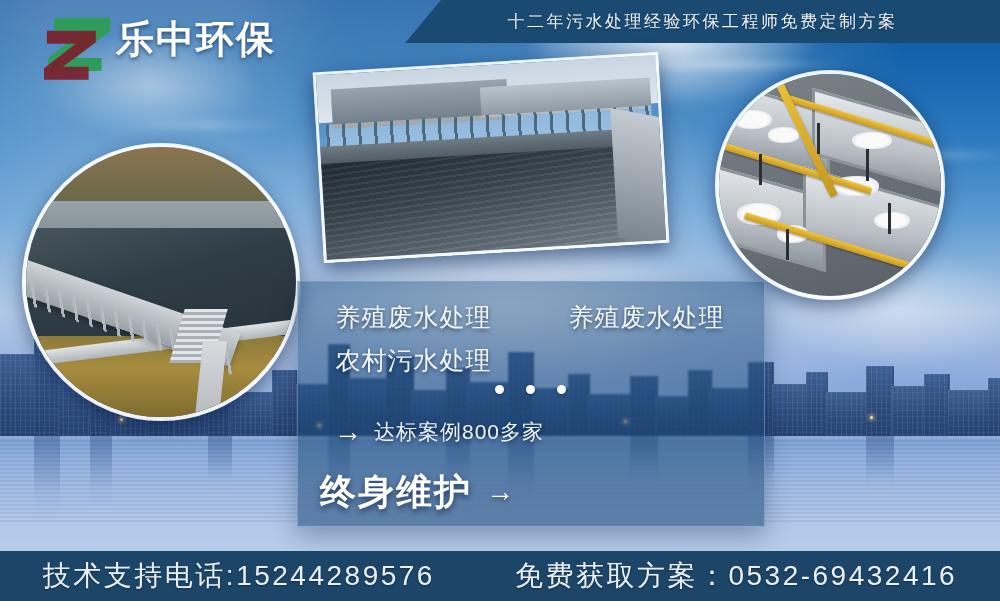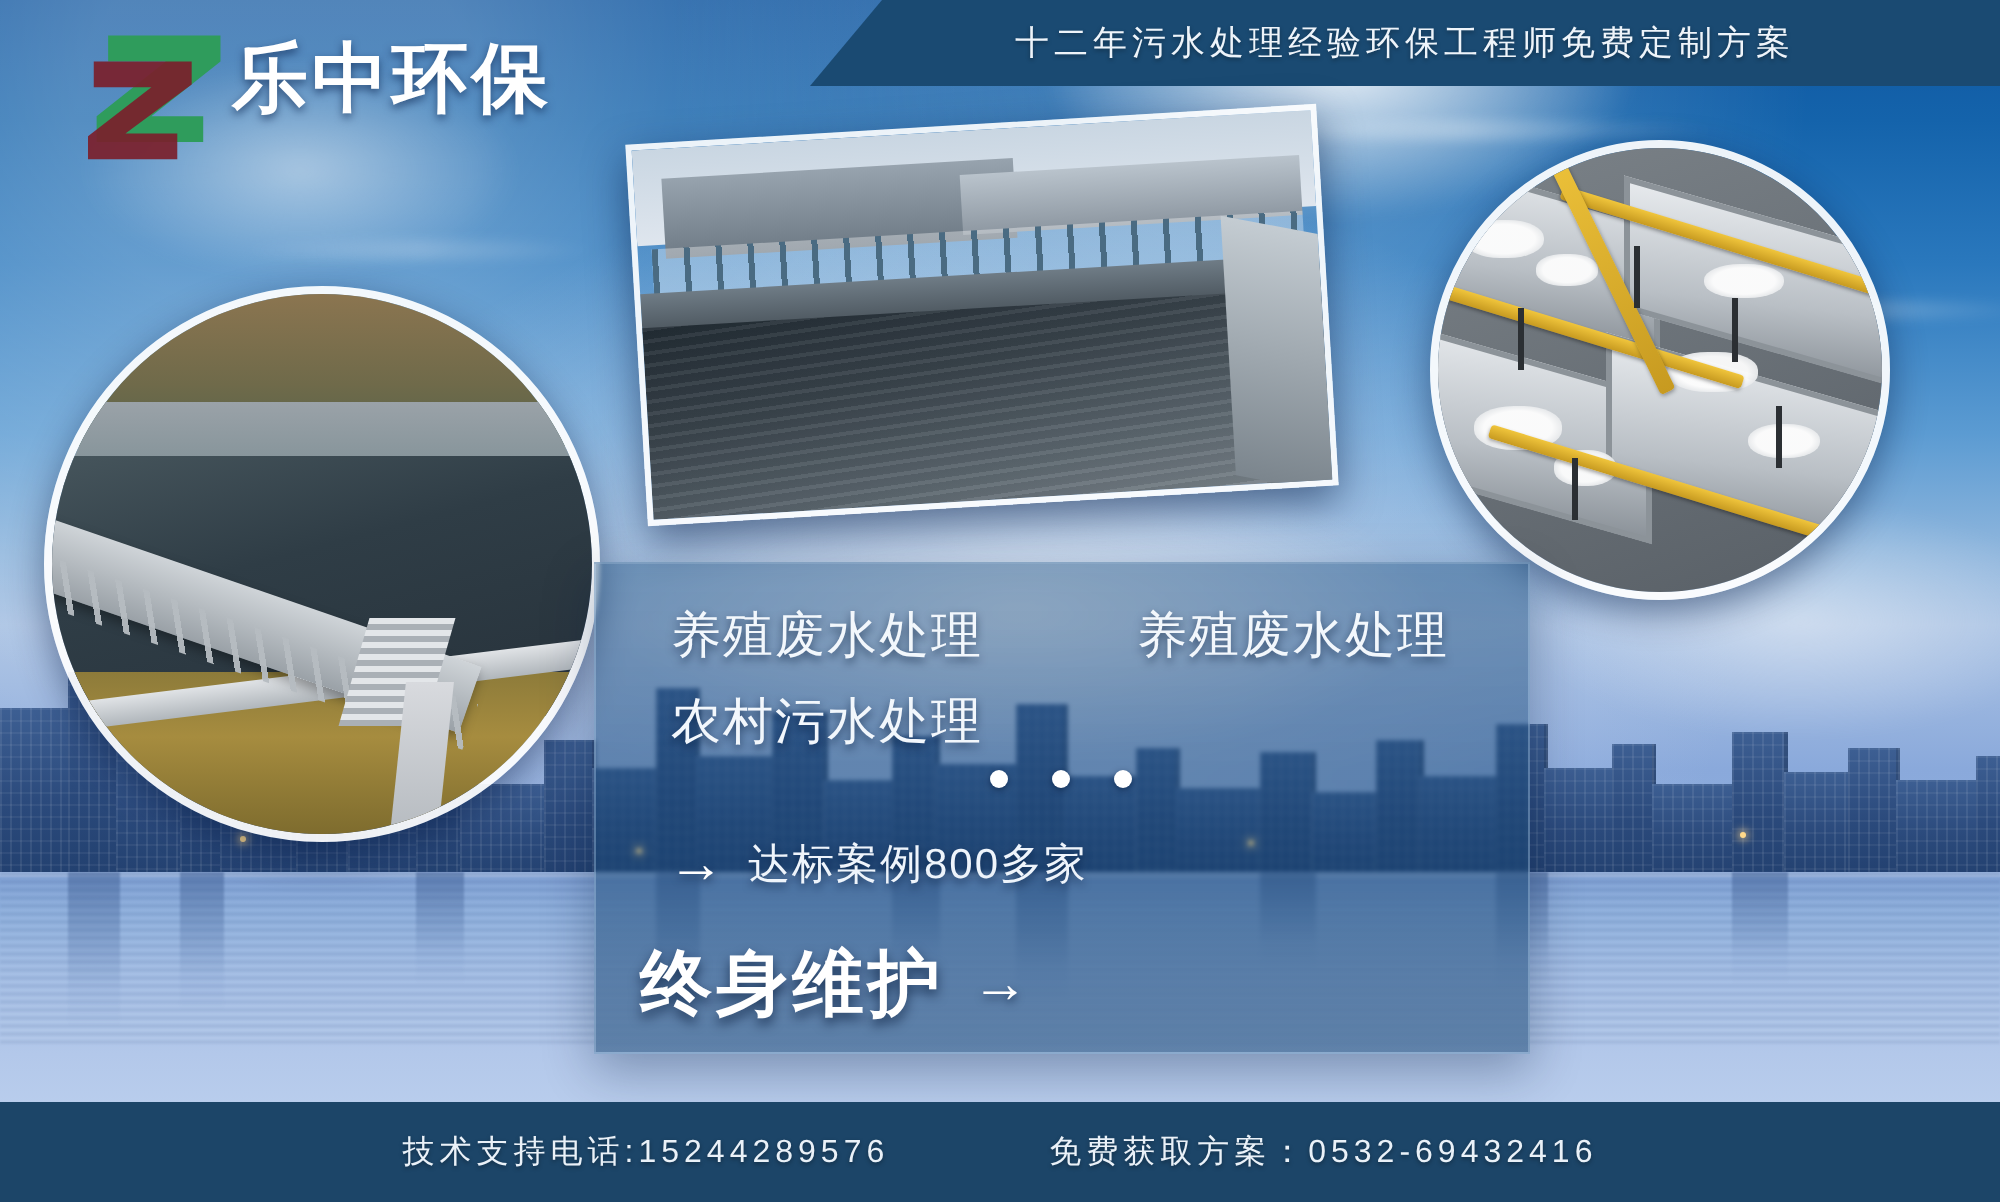--- a/index.html
+++ b/index.html
@@ -233,21 +233,21 @@
     white-space:nowrap;
   }
 
   
   .footer{
     position:absolute;left:0;right:0;bottom:0;height:50px;
     background:#1c4568;
     display:flex;align-items:center;justify-content:center;gap:80px;
   }
   .footer-item{
-    color:#eaf1f8;font-size:16px;letter-spacing:2.5px;white-space:nowrap;
+    color:#eaf1f8;font-size:28px;letter-spacing:2.5px;white-space:nowrap;
     text-shadow:0 1px 2px rgba(0,0,0,.35);
   }
 </style>
 </head>
 <body>
 
 <div class="stage">
 
   <div class="bg-sky"></div>
   <div class="cloud" style="left:520px;top:-40px;width:300px;height:150px;"></div>

